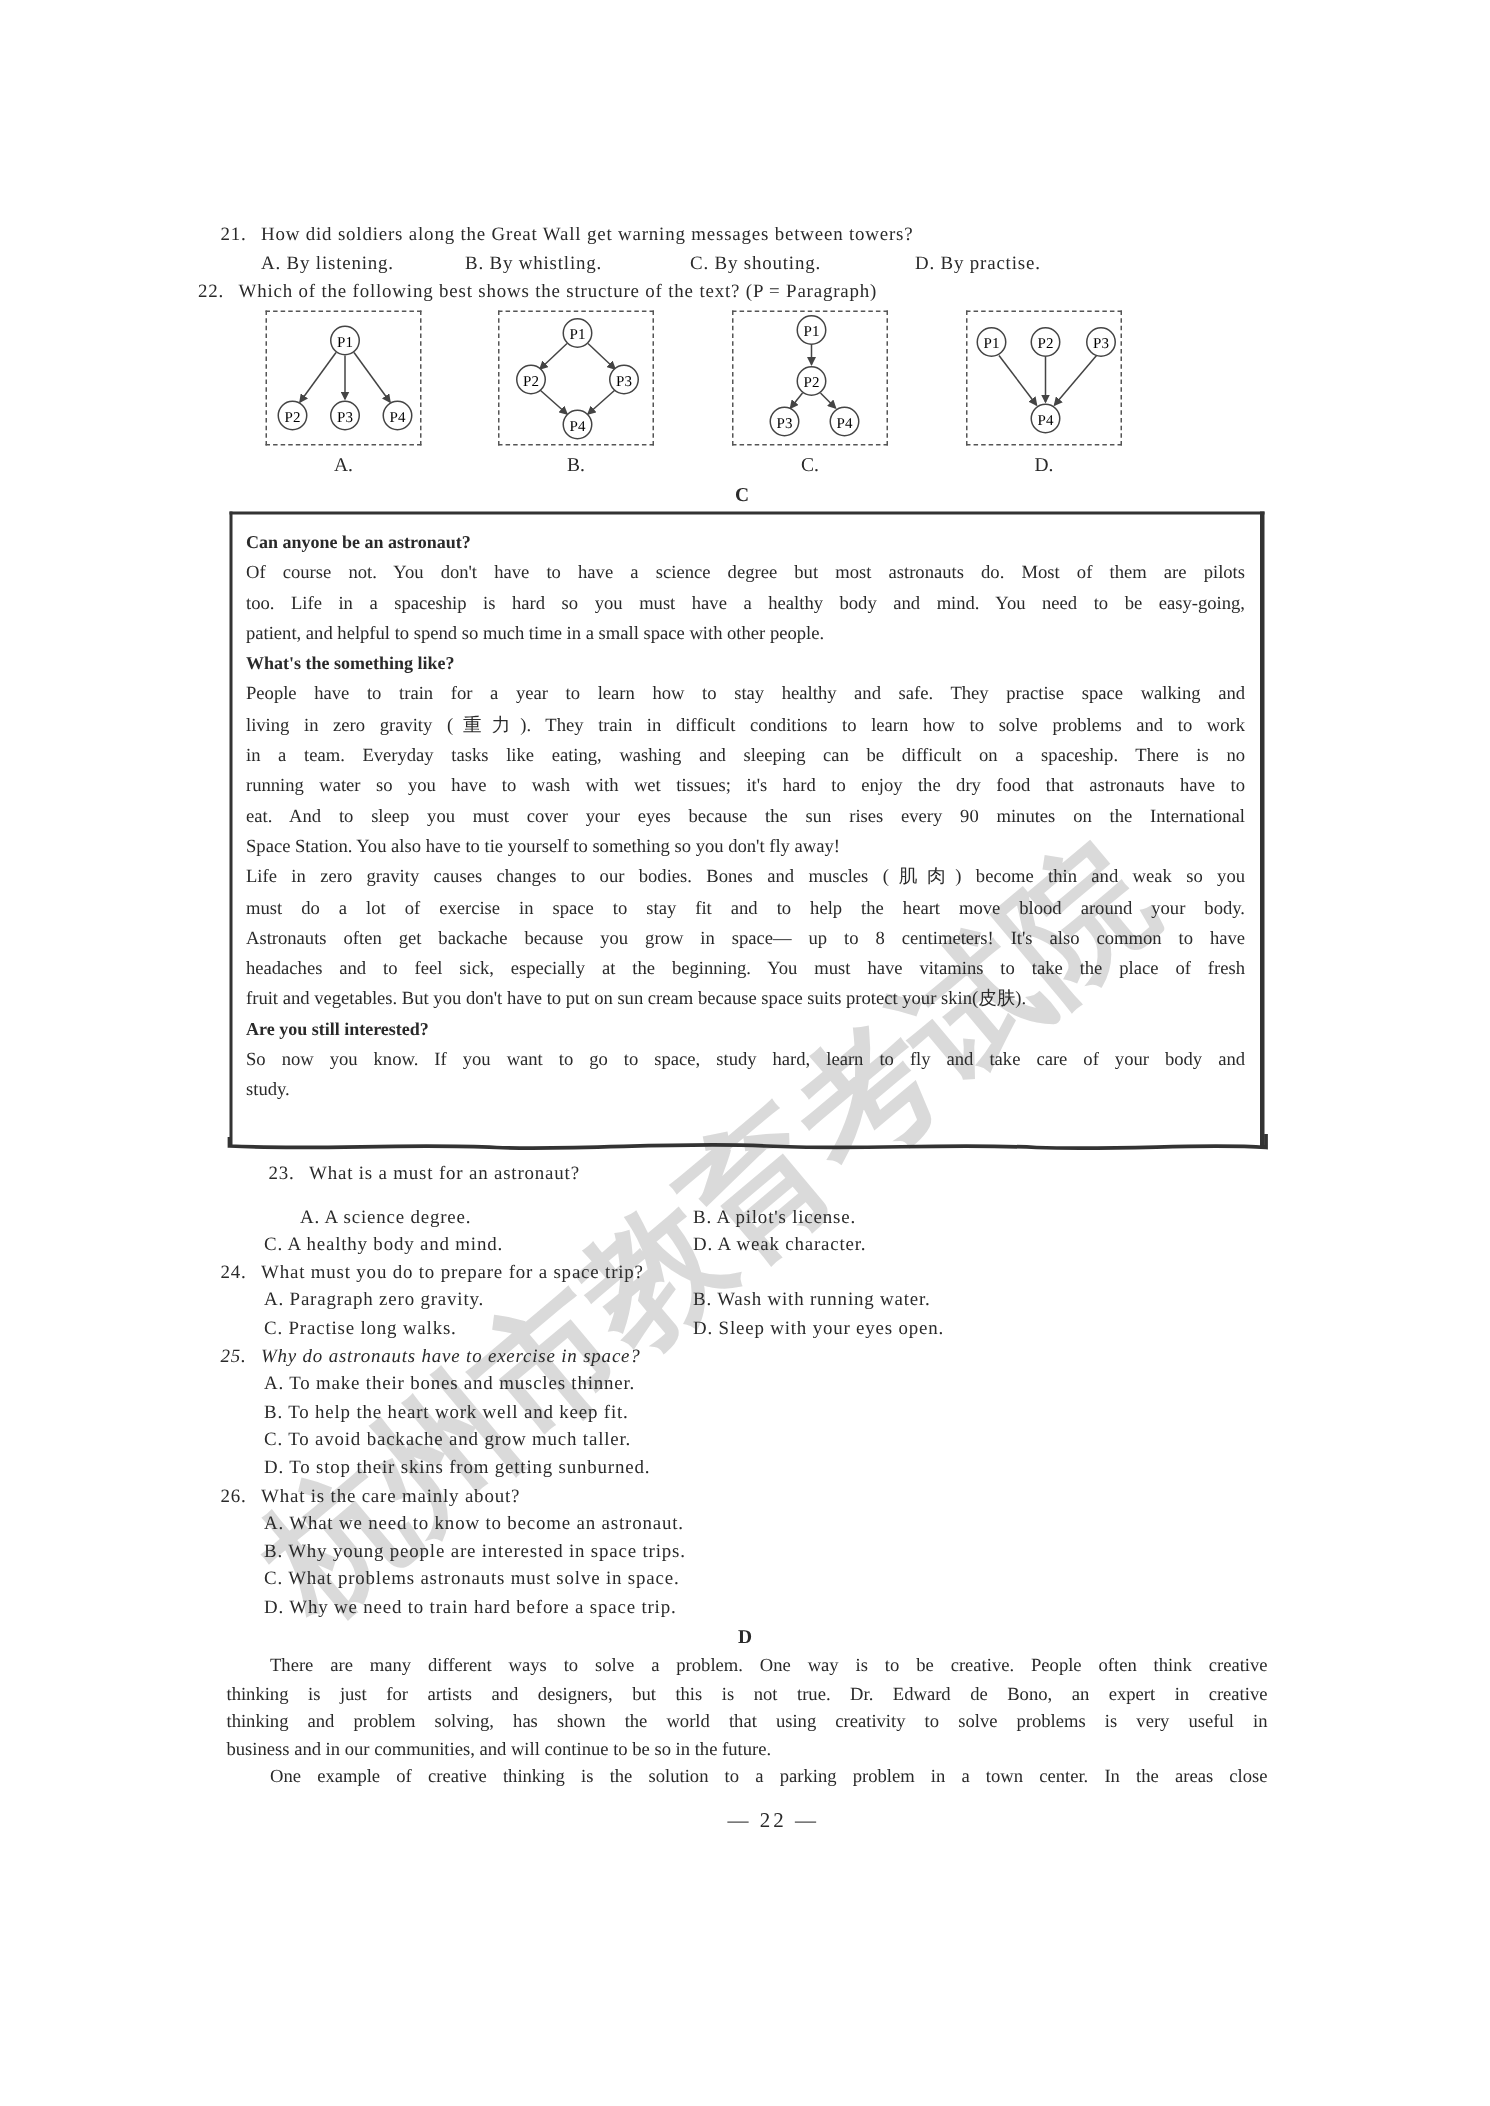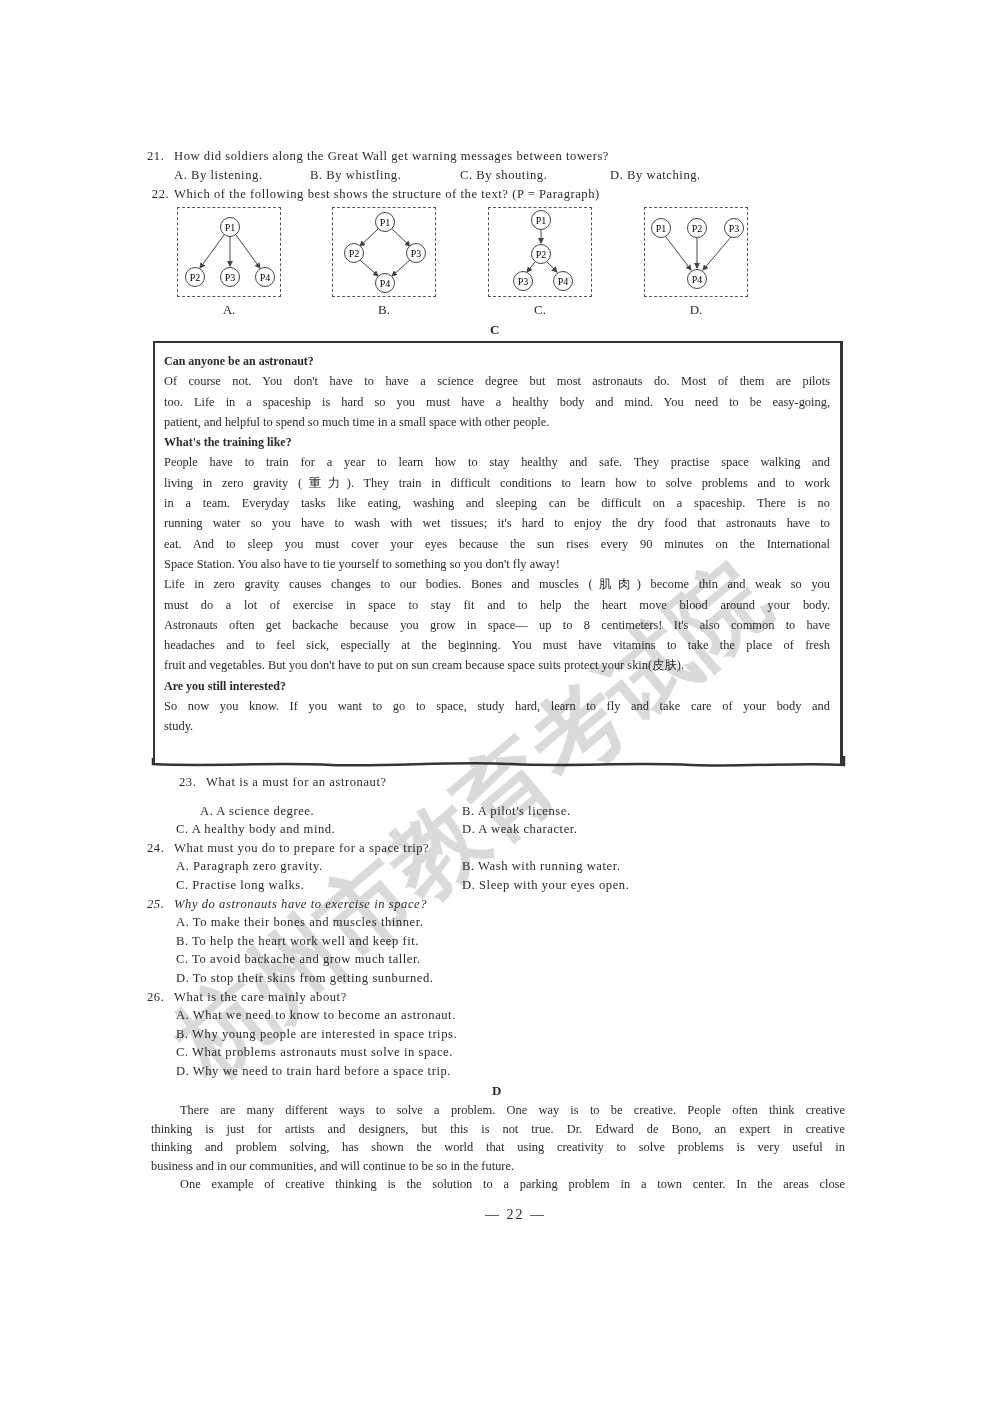--- a/index.html
+++ b/index.html
@@ -34,23 +34,23 @@
 <body>
 
 <div class="watermark" style="left:150px; top:1010px; transform: rotate(-40deg);">杭州市教育考试院</div>
 
 <div class="abs q" style="left:147px; top:147px;">
   <span class="qnum">21.</span><span>How did soldiers along the Great Wall get warning messages between towers?</span>
 </div>
 <div class="abs q" style="left:174px; top:166px;">A.  By listening.</div>
 <div class="abs q" style="left:310px; top:166px;">B.  By whistling.</div>
 <div class="abs q" style="left:460px; top:166px;">C.  By shouting.</div>
-<div class="abs q" style="left:610px; top:166px;">D.  By watching.</div>
-
-<div class="abs q" style="left:147px; top:185px;text-align:center;">
+<div class="abs q" style="left:610px; top:166px;">D.  By practise.</div>
+
+<div class="abs q" style="left:132px; top:185px;">
   <span class="qnum">22.</span><span>Which of the following best shows the structure of the text? (P = Paragraph)</span>
 </div>
 
 <div class="diag" style="left:177px;">
   <svg width="104" height="90">
     <defs>
       <marker id="arr" markerWidth="6" markerHeight="6" refX="5" refY="3" orient="auto">
         <path d="M0,0 L6,3 L0,6 z" fill="#444"></path>
       </marker>
     </defs>
@@ -154,21 +154,21 @@
 <div class="diag-label" style="left:644px;">D.</div>
 
 <div class="section-letter" style="left:490px; top:322px;">C</div>
 
 <div class="cbox">
   <div class="cbox-inner" id="cbox-inner">
       <p class="h last">Can anyone be an astronaut?</p>
       <p>Of course not.  You don't have to have a science degree but most astronauts do.  Most of them are pilots</p>
       <p>too.  Life in a spaceship is hard so you must have a healthy body and mind.  You need to be easy-going,</p>
       <p class="last">patient, and helpful to spend so much time in a small space with other people.</p>
-      <p class="h last">What's the training like?</p>
+      <p class="h last">What's the something like?</p>
       <p>People have to train for a year to learn how to stay healthy and safe.  They practise space walking and</p>
       <p>living in zero gravity (重力).  They train in difficult conditions to learn how to solve problems and to work</p>
       <p>in a team.  Everyday tasks like eating, washing and sleeping can be difficult on a spaceship.  There is no</p>
       <p>running water so you have to wash with wet tissues; it's hard to enjoy the dry food that astronauts have to</p>
       <p>eat.  And to sleep you must cover your eyes because the sun rises every 90 minutes on the International</p>
       <p class="last">Space Station.  You also have to tie yourself to something so you don't fly away!</p>
       <p>Life in zero gravity causes changes to our bodies.  Bones and muscles (肌肉) become thin and weak so you</p>
       <p>must do a lot of exercise in space to stay fit and to help the heart move blood around your body.</p>
       <p>Astronauts often get backache because you grow in space— up to 8 centimeters!  It's also common to have</p>
       <p>headaches and to feel sick, especially at the beginning.  You must have vitamins to take the place of fresh</p>

